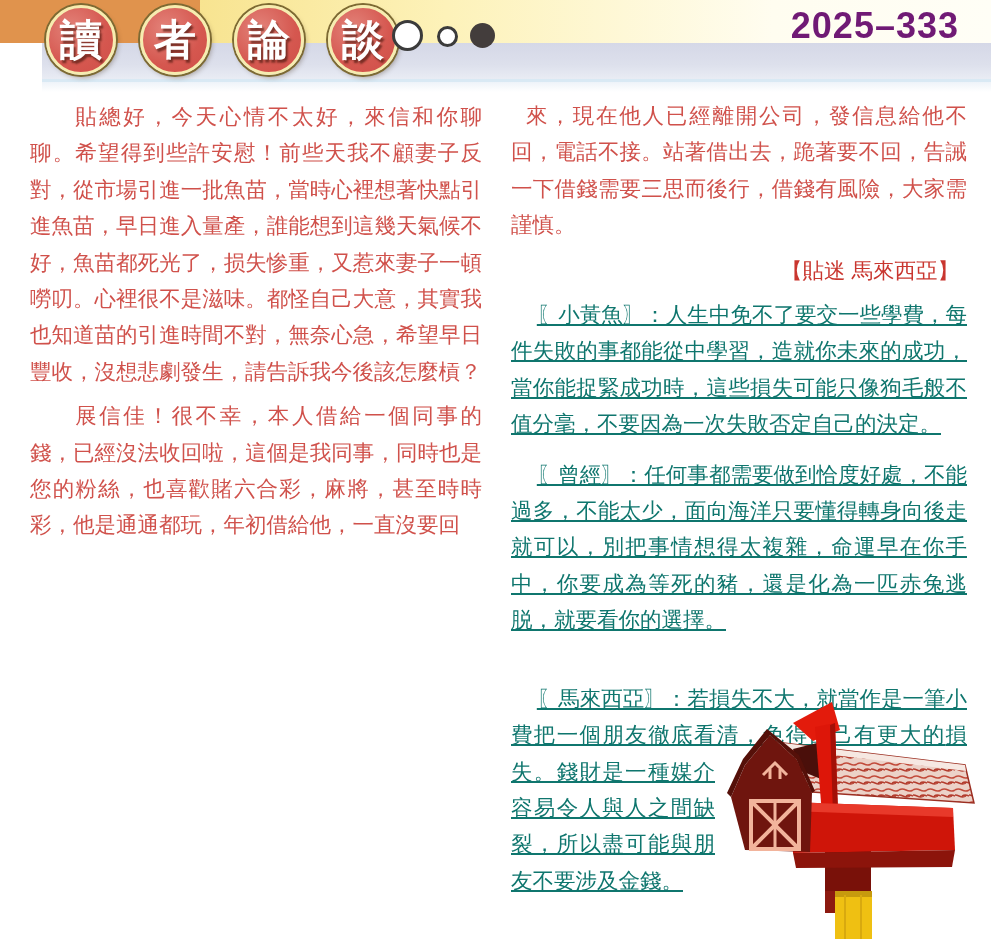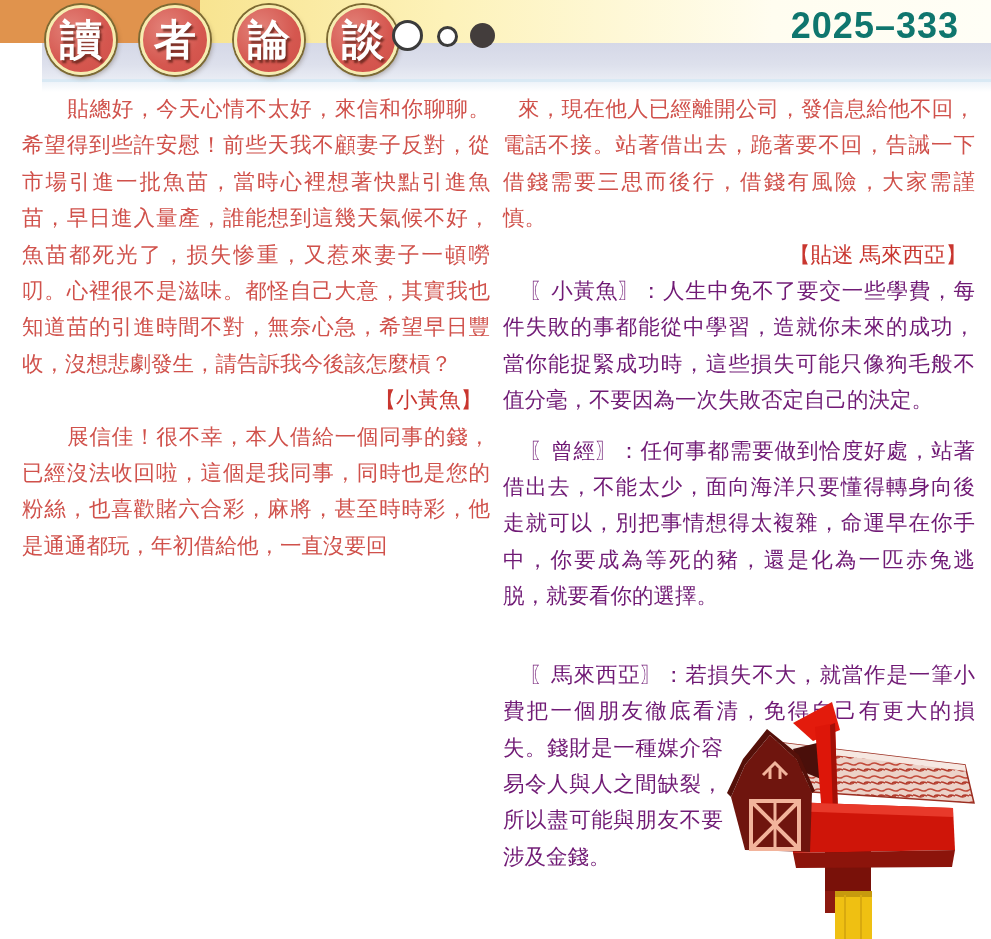--- a/index.html
+++ b/index.html
@@ -24,32 +24,32 @@
     border:3px solid #f6ecb0;box-shadow:0 0 0 2px #7d6a33,2px 3px 5px rgba(60,40,20,.35);
     display:flex;align-items:center;justify-content:center;
     color:#ffffff;font-size:42px;font-weight:bold;
     text-shadow:2px 3px 2px rgba(90,30,20,.75);
   }
   .decor-circle{position:absolute;border-radius:50%;z-index:5;box-sizing:border-box;}
   .dc1{left:392px;top:20px;width:31px;height:31px;background:#fff;border:3px solid #3b3b3b;}
   .dc2{left:437px;top:26px;width:21px;height:21px;background:#fff;border:3px solid #3b3b3b;}
   .dc3{left:470px;top:23px;width:25px;height:25px;background:#433d3c;}
   .issue{position:absolute;right:32px;top:5px;z-index:5;
-    color:#0f766e;font-size:36px;font-weight:bold;letter-spacing:1px;}
+    color:#701a75;font-size:36px;font-weight:bold;letter-spacing:1px;}
   
   .col{position:absolute;top:91px;font-size:21.5px;line-height:36.4px;
     text-align:justify;text-justify:inter-ideograph;word-break:break-all;}
   .col-left{left:22px;width:468px;}
   .col-right{left:503px;width:472px;}
-  .col p{margin:0;}
+  .col p{margin:8px;}
   .letter{color:#d0514b;}
-  .reply{color:#701a75;}
+  .reply{color:#0f766e;text-decoration:underline;}
   .indent2{text-indent:2.1em;}
   .indent1{text-indent:1em;}
-  .indent07{text-indent:0.7em;}
+  .indent07{text-indent:0.7em;font-family:Liberation Mono, monospace;}
   .indent12{text-indent:1.2em;}
   .sig{color:#c9362f;font-weight:normal;text-align:right;padding-right:8px;text-indent:0;}
   .gap-sm{margin-top:14px !important;}
   .gap-lg{margin-top:42px !important;}
   .mb-spacer{float:right;width:252px;height:175px;}
   
   .mailbox{position:absolute;left:675px;top:695px;width:315px;height:244px;z-index:8;}
 </style>
 </head>
 <body>
@@ -77,29 +77,28 @@
   </div>
 
   <div class="decor-circle dc1"></div>
   <div class="decor-circle dc2"></div>
   <div class="decor-circle dc3"></div>
 
   <div class="issue">2025–333</div>
 
   <div class="col col-left">
     <p class="letter indent2"><span>貼總好，今天心情不太好，來信和你聊聊。希望得到些許安慰！前些天我不顧妻子反對，從市場引進一批魚苗，當時心裡想著快點引進魚苗，早日進入量產，誰能想到這幾天氣候不好，魚苗都死光了，损失惨重，又惹來妻子一頓嘮叨。心裡很不是滋味。都怪自己大意，其實我也知道苗的引進時間不對，無奈心急，希望早日豐收，沒想悲劇發生，請告訴我今後該怎麼槓？</span></p>
-    <p class="sig">【小黃魚】</p>
     <p class="letter indent2"><span>展信佳！很不幸，本人借給一個同事的錢，已經沒法收回啦，這個是我同事，同時也是您的粉絲，也喜歡賭六合彩，麻將，甚至時時彩，他是通通都玩，年初借給他，一直沒要回</span></p>
   </div>
 
   <div class="col col-right">
     <p class="letter indent07"><span>來，現在他人已經離開公司，發信息給他不回，電話不接。站著借出去，跪著要不回，告誡一下借錢需要三思而後行，借錢有風險，大家需謹慎。</span></p>
     <p class="sig">【貼迷 馬來西亞】</p>
     <p class="reply indent12"><span>〖小黃魚〗：人生中免不了要交一些學費，每件失敗的事都能從中學習，造就你未來的成功，當你能捉緊成功時，這些損失可能只像狗毛般不值分毫，不要因為一次失敗否定自己的決定。</span></p>
-    <p class="reply indent12 gap-sm"><span>〖曾經〗：任何事都需要做到恰度好處，站著借出去，不能太少，面向海洋只要懂得轉身向後走就可以，別把事情想得太複雜，命運早在你手中，你要成為等死的豬，還是化為一匹赤兔逃脱，就要看你的選擇。</span></p>
+    <p class="reply indent12 gap-sm"><span>〖曾經〗：任何事都需要做到恰度好處，不能過多，不能太少，面向海洋只要懂得轉身向後走就可以，別把事情想得太複雜，命運早在你手中，你要成為等死的豬，還是化為一匹赤兔逃脱，就要看你的選擇。</span></p>
     <p class="reply indent12 gap-lg"><span>〖馬來西亞〗：若損失不大，就當作是一筆小費把一個朋友徹底看清，免得自己有更大的</span><span class="mb-spacer"></span><span>損失。錢財是一種媒介容易令人與人之間缺裂，所以盡可能與朋友不要涉及金錢。</span></p>
   </div>
 
   <svg class="mailbox" viewBox="0 0 315 244" xmlns="http://www.w3.org/2000/svg">
     <defs>
       <pattern id="shingles" width="14" height="13" patternUnits="userSpaceOnUse">
         <rect width="14" height="13" fill="#ecd2c8"></rect>
         <path d="M0,4 q3,-2 7,0 q4,2 7,0" stroke="#c24a3a" stroke-width="1.6" fill="none"></path>
         <path d="M-3,10 q3,-2 7,0 q4,2 7,0 M7,10 q3,-2 7,0" stroke="#b43d2e" stroke-width="1.4" fill="none"></path>
       </pattern>

